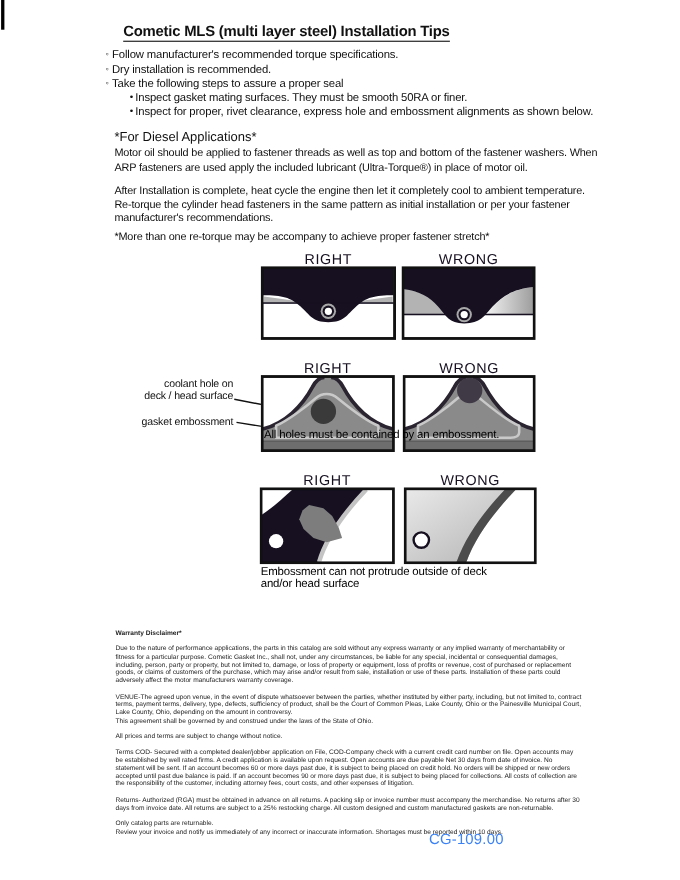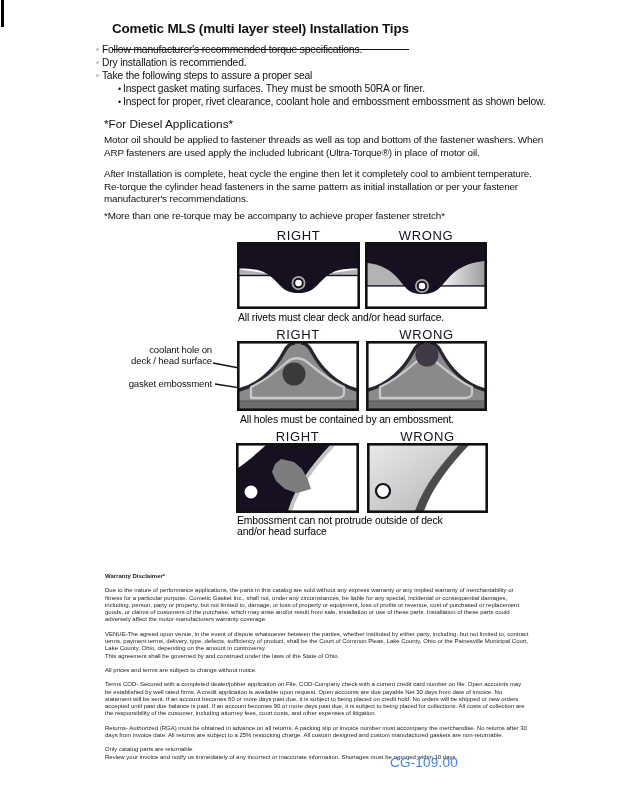--- a/index.html
+++ b/index.html
@@ -1,21 +1,21 @@
 <!DOCTYPE html>
 <html><head>
 <meta charset="utf-8">
 <style>
   html,body{margin:0;padding:0;background:#fff;}
   .page{position:relative;width:618px;height:800px;background:#ffffff;
         font-family:"Liberation Sans",sans-serif;color:#111;overflow:hidden;}
   .abs{position:absolute;}
   .corner-mark{left:1px;top:0;width:3px;height:27px;background:#000;}
   .title{left:112px;top:21px;font-size:13.5px;font-weight:bold;letter-spacing:-0.2px;
-         border-bottom:1.6px solid #111;padding-bottom:13px;white-space:nowrap;margin:0;}
+         border-bottom:1.6px solid #111;padding-bottom:1px;white-space:nowrap;margin:0;}
   .bullet-row{left:96px;white-space:nowrap;font-size:10.3px;letter-spacing:-0.15px;}
   .bullet-row .dot{font-size:8.5px;vertical-align:1px;margin-right:3px;}
   .sub-row{left:118px;white-space:nowrap;font-size:10.3px;letter-spacing:-0.15px;}
   .sub-row .dot{font-size:9px;vertical-align:0.5px;margin-right:2px;}
   .diesel-heading{left:104px;top:117px;font-size:11.8px;font-weight:normal;white-space:nowrap;}
   .para{left:104px;width:444px;font-size:9.9px;line-height:12.6px;letter-spacing:-0.15px;}
   .note{left:104px;top:210px;font-size:9.9px;white-space:nowrap;letter-spacing:-0.15px;}
   .fig-label{font-size:13px;letter-spacing:0.6px;text-align:center;color:#161020;}
   .fig-caption{font-size:10.4px;letter-spacing:-0.15px;white-space:nowrap;color:#000;}
   .callout{font-size:9.6px;letter-spacing:-0.15px;text-align:right;width:122px;left:90px;white-space:nowrap;}
@@ -42,21 +42,21 @@
   <div class="abs bullet-row" style="top:57px">
     <span class="dot">◦</span><span>Dry installation is recommended.</span>
   </div>
   <div class="abs bullet-row" style="top:70px">
     <span class="dot">◦</span><span>Take the following steps to assure a proper seal</span>
   </div>
   <div class="abs sub-row" style="top:83px">
     <span class="dot">•</span><span>Inspect gasket mating surfaces.  They must be smooth 50RA or finer.</span>
   </div>
   <div class="abs sub-row" style="top:96px">
-    <span class="dot">•</span><span>Inspect for proper, rivet clearance, coolant hole and embossment embossment as shown below.</span>
+    <span class="dot">•</span><span>Inspect for proper, rivet clearance, express hole and embossment alignments as shown below.</span>
   </div>
 
   <div class="abs diesel-heading">*For Diesel Applications*</div>
   <div class="abs para" style="top:168px">After Installation is complete, heat cycle the engine then let it completely cool to ambient temperature. Re-torque the cylinder head fasteners in the same pattern as initial installation or per your fastener manufacturer's recommendations.</div>
   <div class="abs para" style="top:134px">Motor oil should be applied to fastener threads as well as top and bottom of the fastener washers. When ARP fasteners are used apply the included lubricant (Ultra-Torque®) in place of motor oil.</div>
   <div class="abs note">*More than one re-torque may be accompany to achieve proper fastener stretch*</div>
 
   <div class="abs fig-label" style="left:237px;top:228px;width:123px">RIGHT</div>
   <div class="abs fig-label" style="left:365px;top:228px;width:122px">WRONG</div>
 
@@ -83,21 +83,20 @@
     <path d="M2,21 C18,22.5 28,28 36,38 L39,43.8 H2 Z" fill="#b3b3b3"></path>
     <path d="M120,19 C101,21 90,28.5 81,39 L78,43.8 H120 Z" fill="url(#g1w)"></path>
     <path d="M2,2 H120 V19 C101,21 91,27.5 83,36.5 C75,45.5 72,52 57,52 C43,52 41,45.5 33,36.5 C26,28 16,22.5 2,21 Z" fill="#161020"></path>
     <rect x="2" y="43.2" width="118" height="1.4" fill="#161020"></rect>
     <circle cx="57" cy="44" r="7" fill="#a9a9a9"></circle>
     <circle cx="57" cy="44" r="5.2" fill="#161020"></circle>
     <circle cx="57" cy="44" r="3.3" fill="#ffffff"></circle>
     <rect x="1.3" y="1.3" width="119.4" height="64.4" fill="none" stroke="#111" stroke-width="2.6"></rect>
   </svg>
 
-  <div class="abs fig-caption" style="left:238px;top:312px">All rivets must clear deck and/or head surface.</div>
 
   <div class="abs fig-label" style="left:237px;top:327px;width:122px">RIGHT</div>
   <div class="abs fig-label" style="left:366px;top:327px;width:121px">WRONG</div>
 
   <div class="abs callout" style="top:344px">coolant hole on</div>
   <div class="abs callout" style="top:355px">deck / head surface</div>
   <div class="abs callout" style="top:378px">gasket embossment</div>
 
   <svg class="abs" style="left:205px;top:345px" width="100" height="55" viewBox="0 0 100 55">
     <line x1="8" y1="18" x2="86" y2="33" stroke="#111" stroke-width="1.3"></line>
@@ -121,21 +120,21 @@
     <path d="M2,68 V49 C22,44 38,28 47,11 C51,4 55,2 61,2 C67,2 71,4 75,11 C84,28 99,44 119,49 V68 Z" fill="#8a8a8a"></path>
     <path d="M2,49 C22,44 38,28 47,11 C50,5 54,2 58,2" fill="none" stroke="#2a2430" stroke-width="3.4"></path>
     <path d="M119,49 C99,44 84,28 75,11 C72,5 68,2 64,2" fill="none" stroke="#2a2430" stroke-width="3.4"></path>
     <rect x="2" y="59.5" width="117" height="1.4" fill="#565656"></rect>
     <rect x="2" y="60.5" width="117" height="7.5" fill="#6e6e6e"></rect>
     <path d="M14,57 V46 C25,41 41,29 50,21 C56,16 64,16 70,21 C81,30 95,42 106,46 V52 C106,55.5 103,57 98,57 Z" fill="none" stroke="#c9c9c9" stroke-width="2.3" stroke-linejoin="round"></path>
     <circle cx="61" cy="14" r="11.5" fill="#403a46"></circle>
     <rect x="1.3" y="1.3" width="118.4" height="67.4" fill="none" stroke="#111" stroke-width="2.6"></rect>
   </svg>
 
-  <div class="abs fig-caption" style="left:240px;top:414px">All holes must be contained by an embossment.</div>
+  <div class="abs fig-caption" style="left:240px;top:390px">All holes must be contained by an embossment.</div>
 
   <div class="abs fig-label" style="left:236px;top:429px;width:123px">RIGHT</div>
   <div class="abs fig-label" style="left:367px;top:429px;width:121px">WRONG</div>
 
   <svg class="abs panel-svg" style="left:236px;top:443px" width="123" height="70" viewBox="0 0 123 70" aria-label="embossment within deck - right">
     <rect x="0" y="0" width="123" height="70" fill="#ffffff"></rect>
     <path d="M2,2 H97 C78,22 61,44 54,68 H2 Z" fill="#161020"></path>
     <path d="M2,2 H30 C20,11 11,19 2,25 Z" fill="#ffffff"></path>
     <path d="M97,2 C78,22 61,44 54,68" fill="none" stroke="#c4c4c4" stroke-width="4"></path>
     <polygon points="45,16 58,19 66,26 72,37 75,46 61,50 49,46 40,38 36,29 39,21" fill="#7d7d7d"></polygon>

